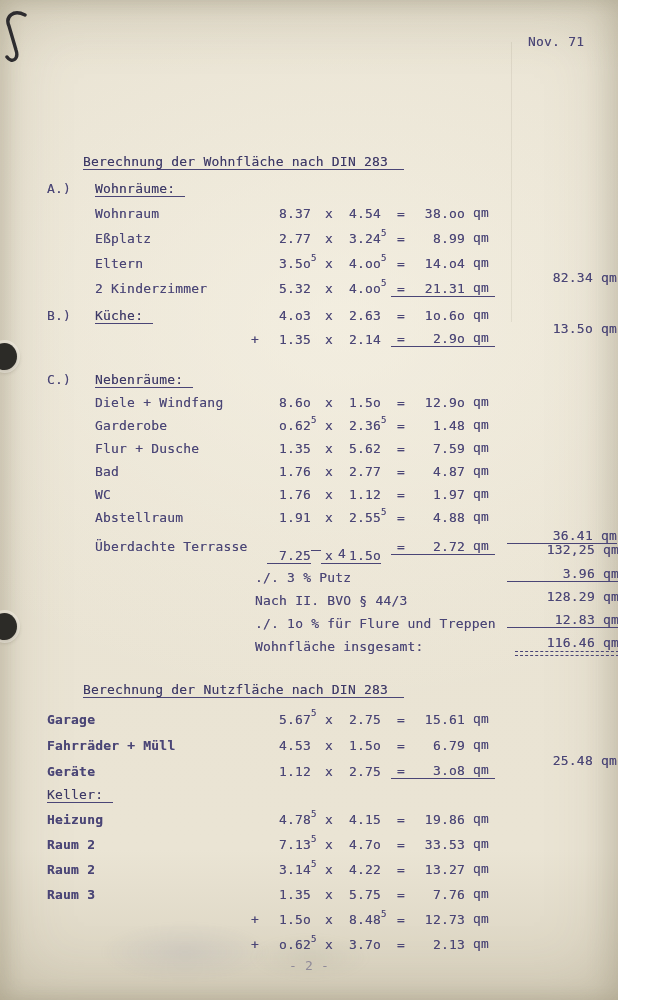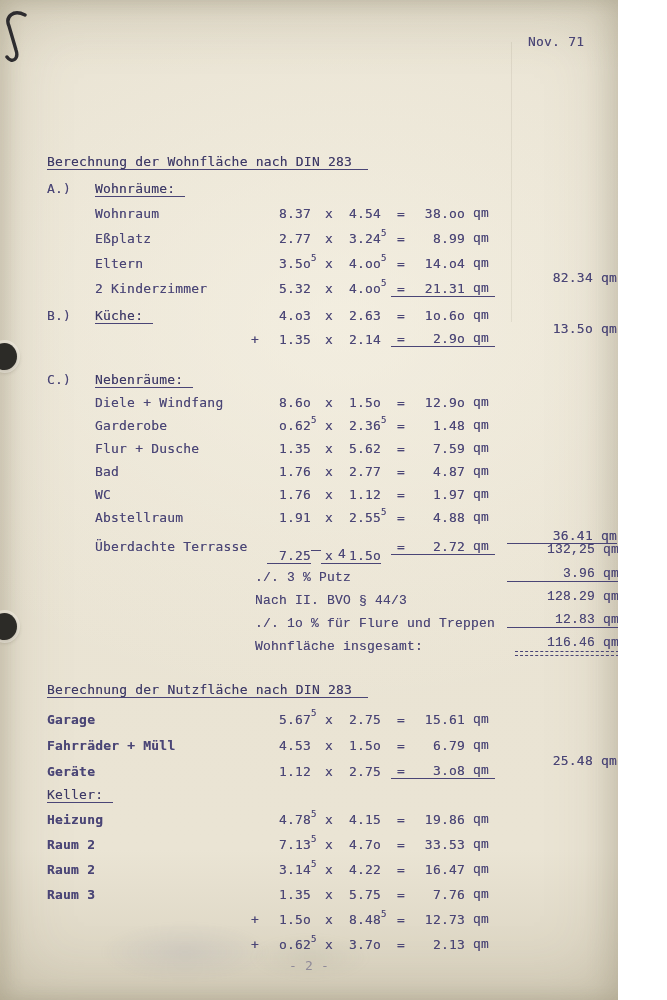--- a/index.html
+++ b/index.html
@@ -20,25 +20,25 @@
       linear-gradient(180deg,#e2dccb 0%,#e9e3d3 7%,#eae4d4 85%,#d8d1be 100%);
     box-shadow:
       inset 0 0 70px rgba(130,118,88,.28),
       inset -10px 0 22px rgba(120,110,85,.16),
       inset 10px 0 16px rgba(120,110,85,.14);
   }
 
   
   .date{position:absolute;left:528px;top:34px;}
   .sec-title{position:absolute;left:47px;height:22px;}
-  .sec-title .t{border-bottom:1.4px solid var(--ink);padding-right:16px;color:var(--ink-dark);}
+  .sec-title .t{border-bottom:1.4px solid var(--ink);padding-right:16px;color:var(--ink-dark);margin-left:36px;}
   .pagenum{position:absolute;left:0;right:0;top:958px;text-align:center;color:#8f8a99;text-shadow:none;}
 
   .group{position:absolute;left:47px;width:570px;}
-  .summary{position:absolute;left:47px;width:570px;font-family:Liberation Mono, monospace;}
+  .summary{position:absolute;left:47px;width:570px;}
 
   
   .row{
     position:relative;height:var(--rh,24px);
     display:grid;align-items:center;
     grid-template-columns:48px 148px 24px 44px 10px 16px 44px 10px 20px 54px 30px 12px 110px;
   }
   .c{white-space:pre;}
   .f1,.f2,.res{text-align:right;}
   .x,.eq,.plus{text-align:center;}
@@ -425,21 +425,21 @@
       <div class="row">
 
     <span class="c label"><span class="t">Raum 2</span></span>
     <span class="c plus"></span>
     <span class="c f1">3.14</span>
     <span class="c sup f1sup">5</span>
     <span class="c x">x</span>
     <span class="c f2">4.22</span>
     <span class="c sup f2sup"></span>
     <span class="c eq">=</span>
-    <span class="c res">16.47</span>
+    <span class="c res">13.27</span>
     <span class="c unit">qm</span>
     <span class="c sp"></span>
     <span class="c total"></span>
   </div>
       <div class="row">
 
     <span class="c label"><span class="t">Raum 3</span></span>
     <span class="c plus"></span>
     <span class="c f1">1.35</span>
     <span class="c sup f1sup"></span>

